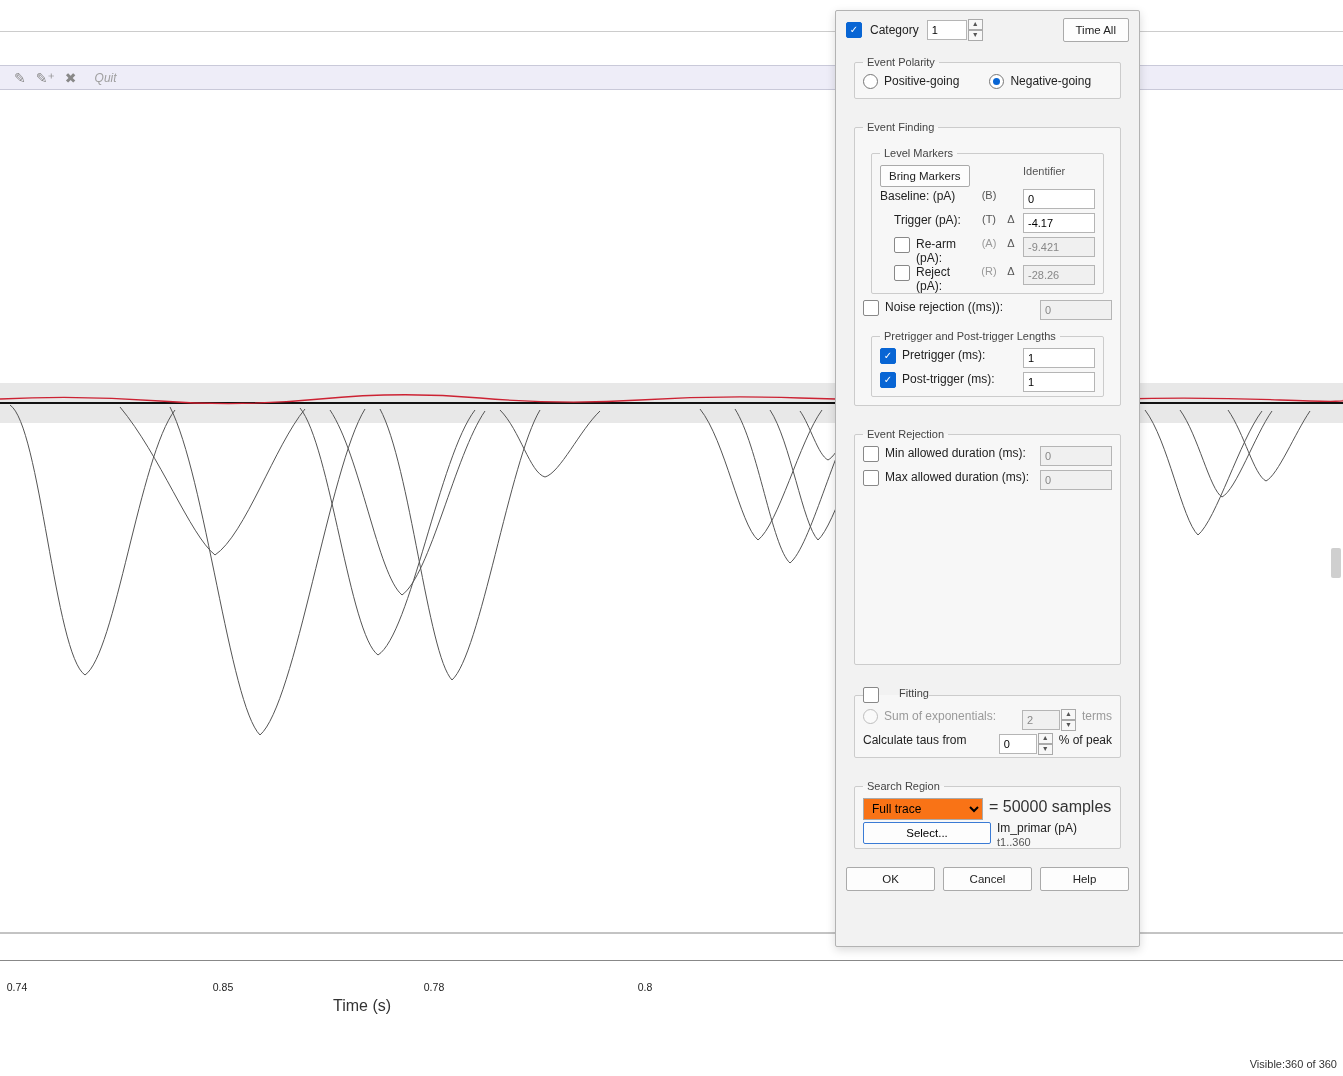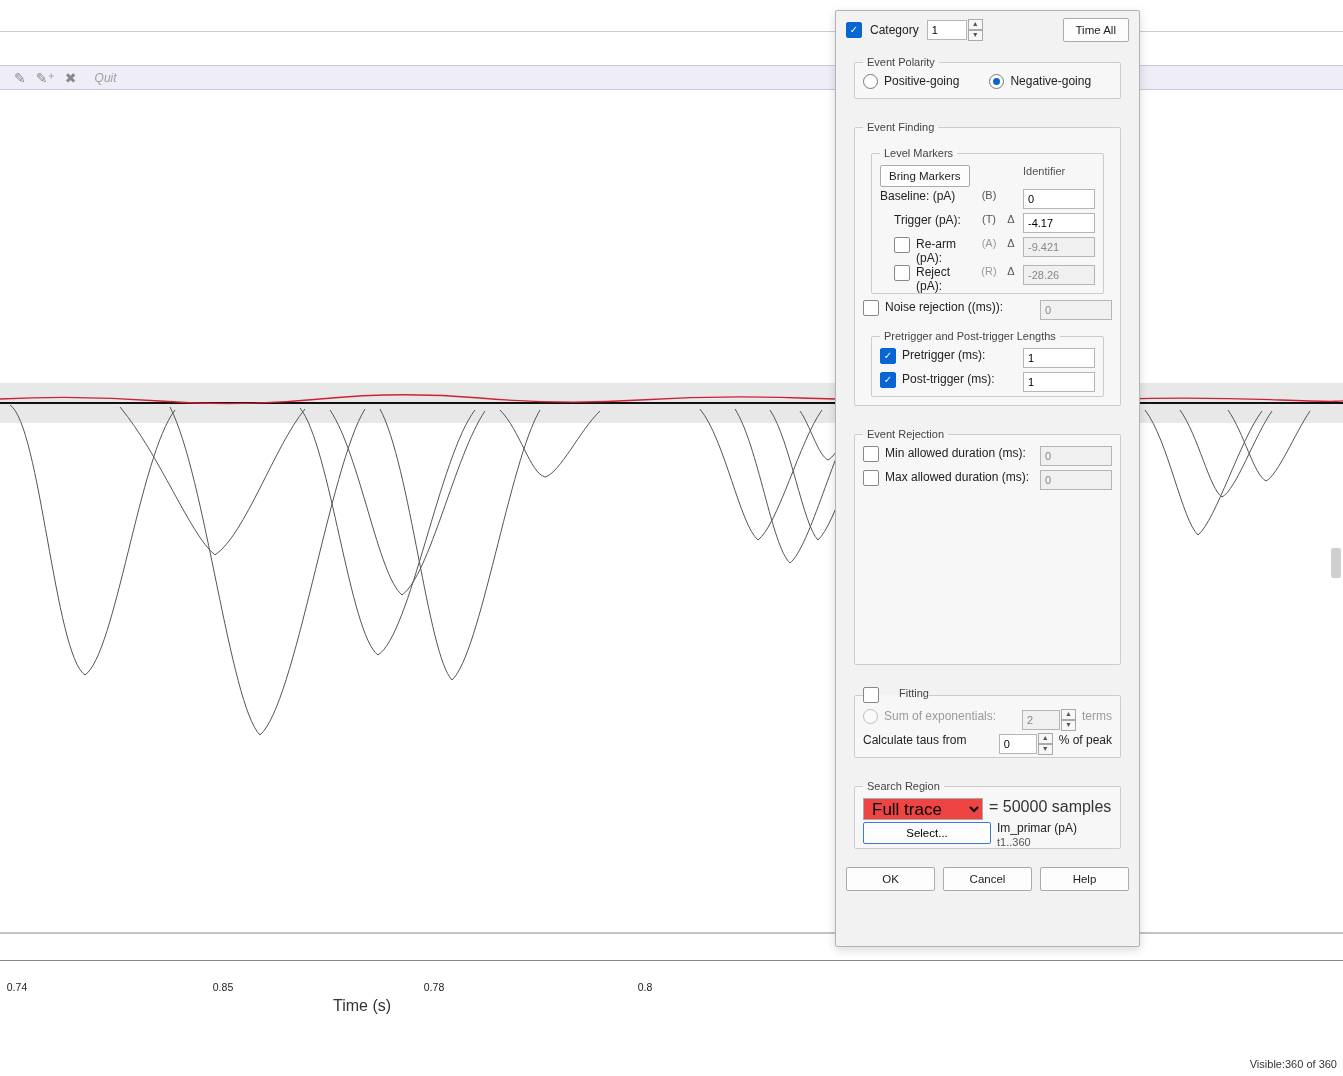--- a/index.html
+++ b/index.html
@@ -45,21 +45,21 @@
   .radio.dis{opacity:.45}
   .btn{height:22px;padding:0 12px;border:1px solid #aaa;background:#fdfdfd;border-radius:2px;font-size:11.5px;display:inline-flex;align-items:center;justify-content:center}
   .btn.small{height:20px;padding:0 8px}
   .spin{display:inline-flex;align-items:center}
   .spin .arrs{display:flex;flex-direction:column;margin-left:1px}
   .spin .arrs span{width:13px;height:9px;border:1px solid #aaa;background:#f7f7f7;font-size:7px;line-height:7px;text-align:center;color:#555}
 
   .dlg .hdr-row{display:flex;align-items:center;gap:8px}
   .dlg .hdr-row .spacer{flex:1}
 
-  select.sel{height:22px;border:1px solid #aaa;background:#ef4444;font-size:17px;padding:0 4px;width:120px}
+  select.sel{height:22px;border:1px solid #aaa;background:#f97316;font-size:12px;padding:0 4px;width:120px}
   .eq{font-size:16px;color:#333}
 
   .bottom-btns{display:flex;gap:8px;margin-top:4px}
   .bottom-btns .btn{flex:1}
 
   .disabled-text{color:#9a9a9a}
 
   .scrollhint{position:absolute;right:2px;top:548px;width:10px;height:30px;background:#cfcfcf;border-radius:2px}
 
 </style>

